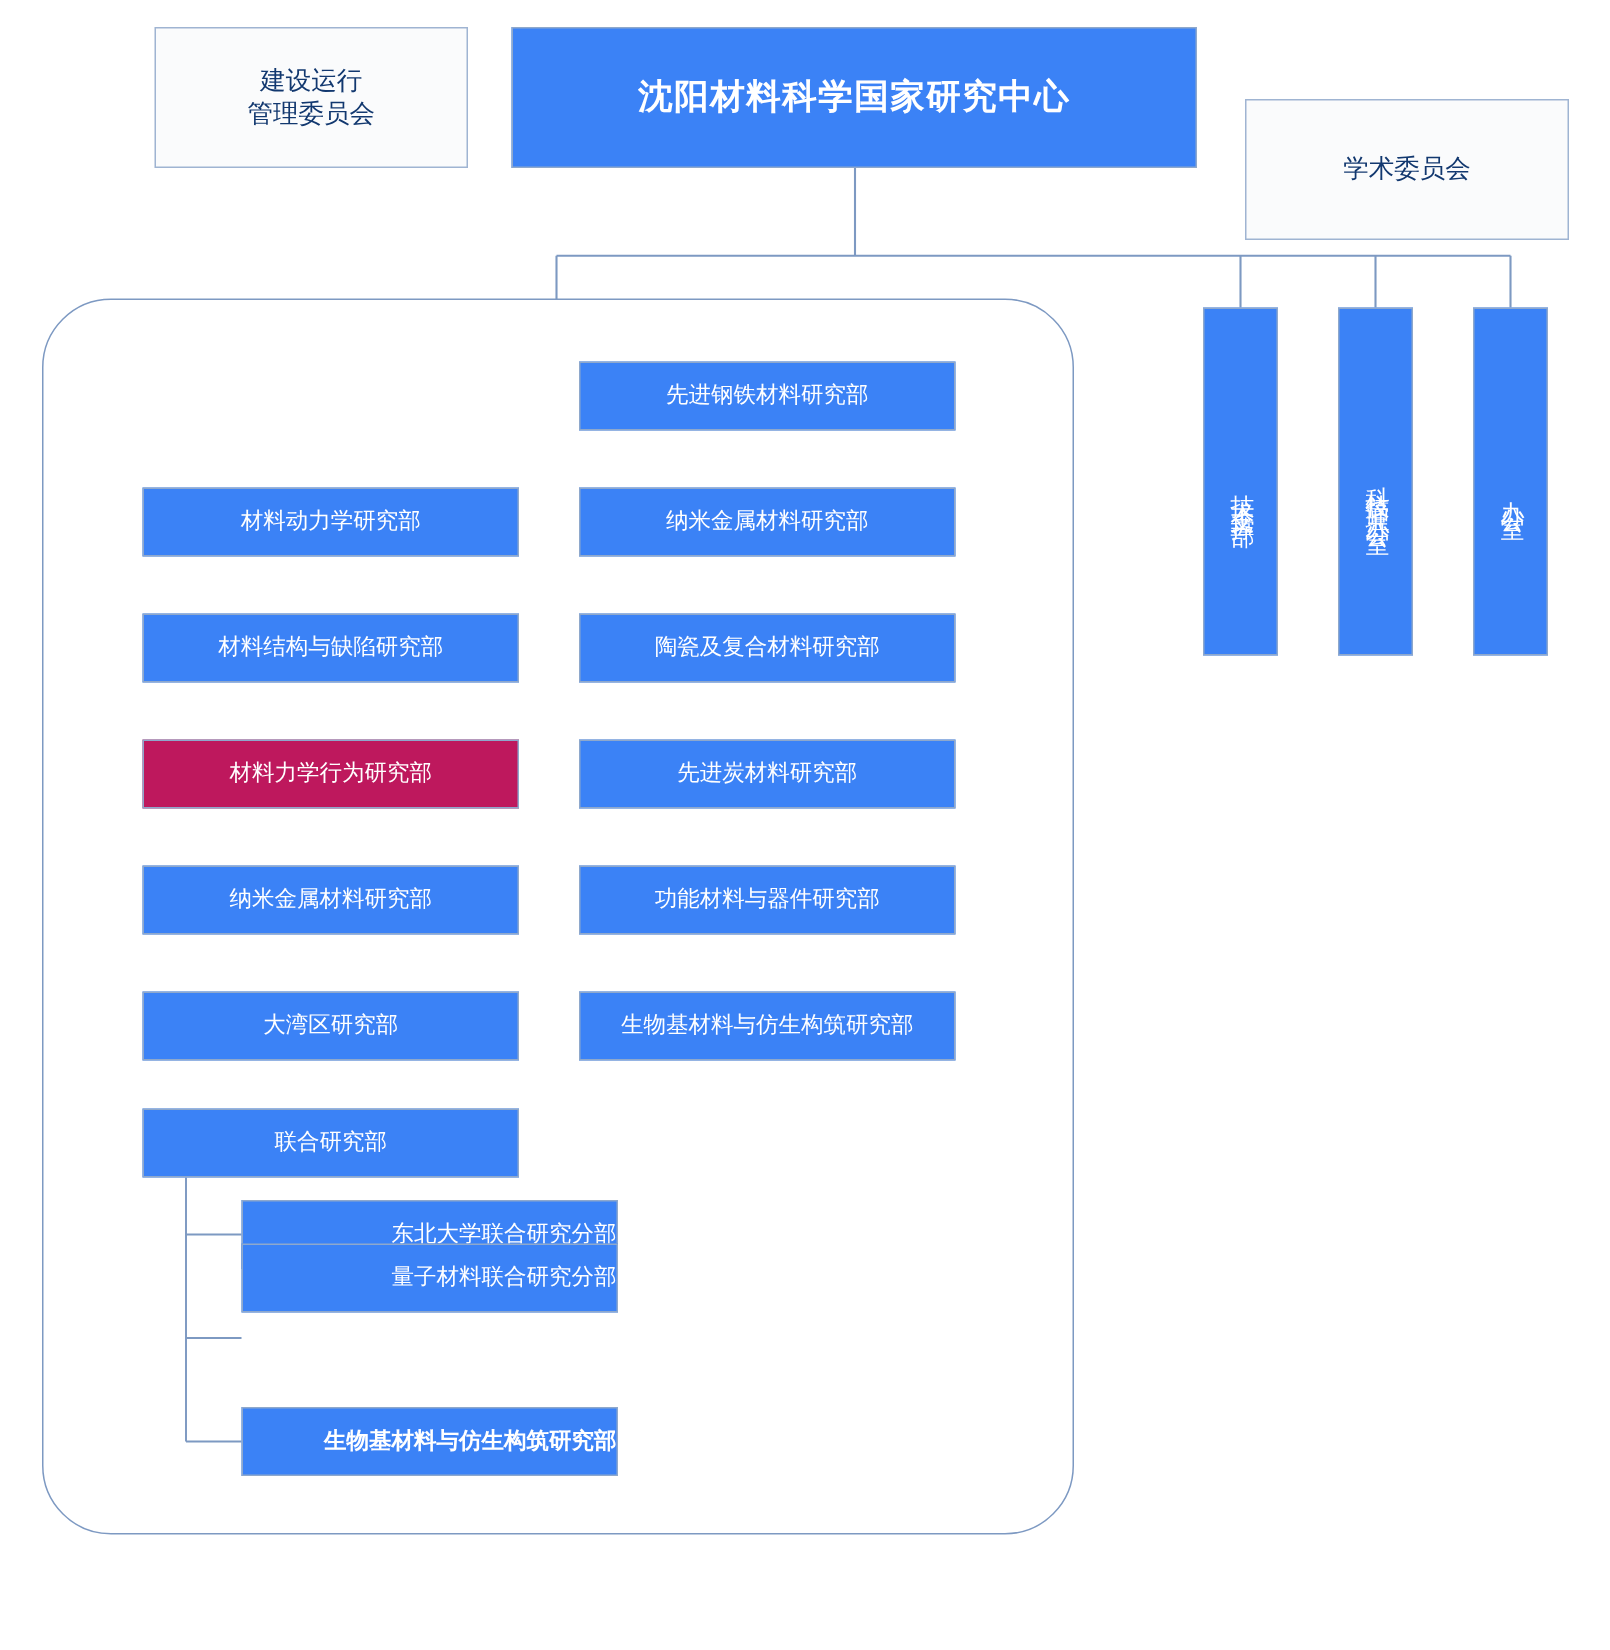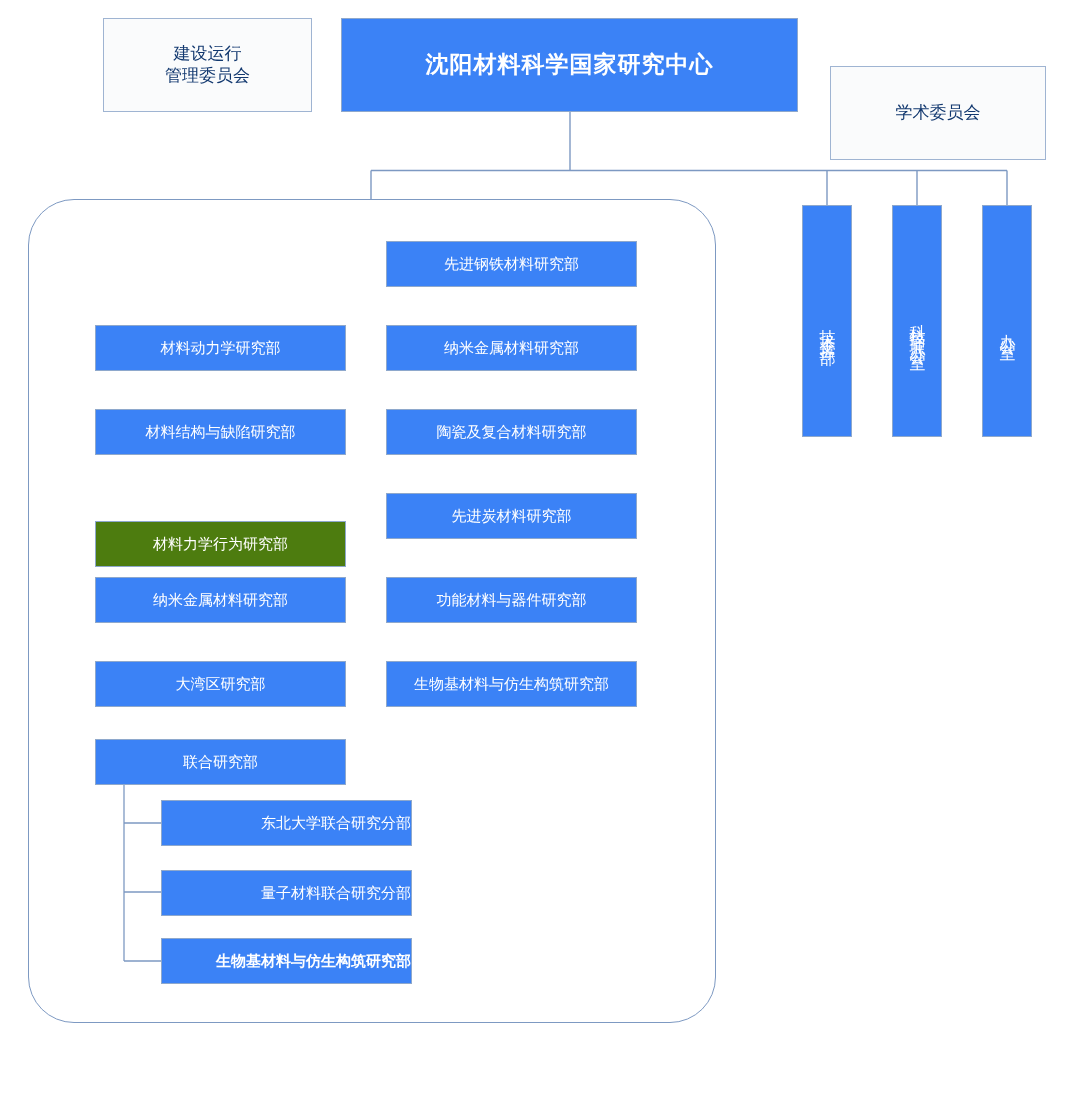--- a/index.html
+++ b/index.html
@@ -43,22 +43,21 @@
     line-height: 1.3;
   }
 
   
   .navy {
     background: #3b82f6;
     border: 1px solid #8ea8cc;
     color: #ffffff;
   }
   .navy.shade {
-    background: #4d7c0f;
-    margin-top: 28px;
+    background: #be185d;
   }
 
   
   .outline {
     background: #fafbfc;
     border: 1px solid #9fb4d2;
     color: #12386f;
   }
 
   
@@ -221,20 +220,20 @@
   <div class="box navy dept dept-right" style="top:577px">
     <span>功能材料与器件研究部</span>
   </div>
   <div class="box navy dept dept-right" style="top:661px">
     <span>生物基材料与仿生构筑研究部</span>
   </div>
 
   <div class="box navy subdept" style="top:800px">
     <span>东北大学联合研究分部</span>
   </div>
-  <div class="box navy subdept" style="top:870px">
+  <div class="box navy subdept" style="top:829px">
     <span>量子材料联合研究分部</span>
   </div>
   <div class="box navy subdept emphasis" style="top:938px">
     <span>生物基材料与仿生构筑研究部</span>
   </div>
 
 </div>
 
 </body></html>

